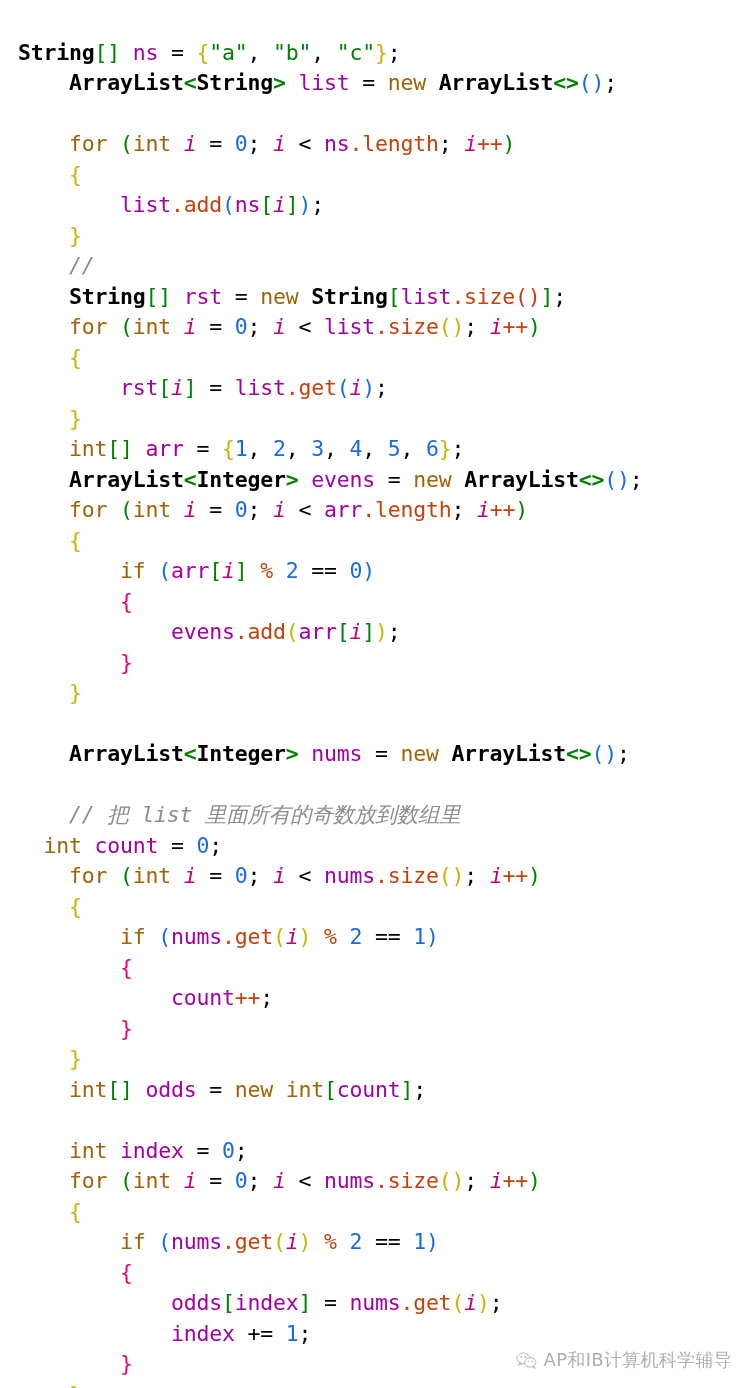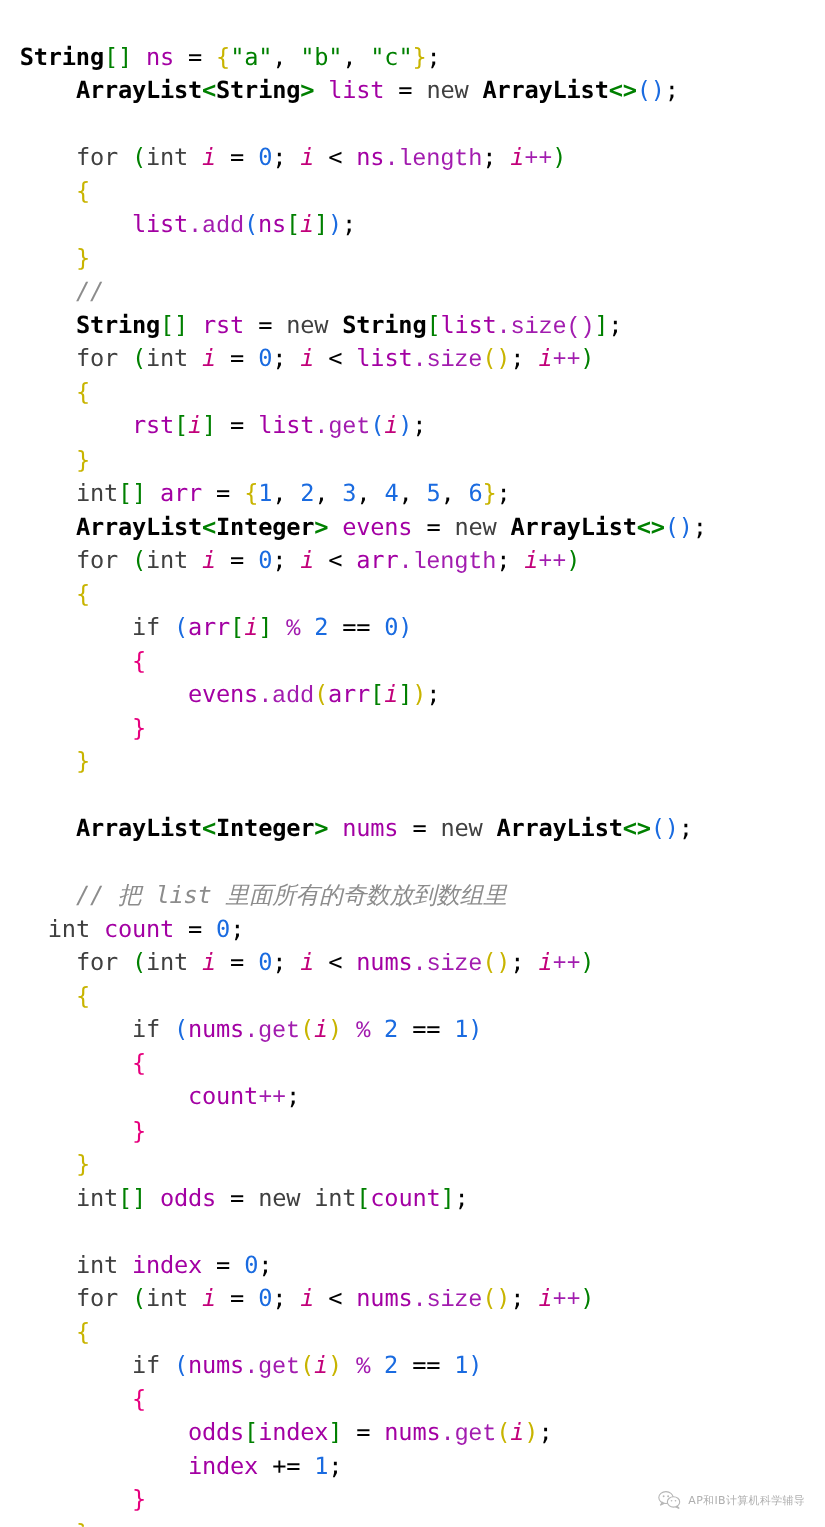--- a/index.html
+++ b/index.html
@@ -38,22 +38,22 @@
   }
 
   .ln {
     display: block;
     height: 30.5px;
     white-space: pre;
   }
   .ln.blank { height: 30.5px; }
 
   
-  .t-plain   { color: #a21caf; font-family: Liberation Mono, monospace; }
-  .t-kw      { color: #404040; }          
+  .t-plain   { color: #c2410c; }
+  .t-kw      { color: #a16207; }          
   .t-type    { color: #000000; font-weight: bold; }          
   .t-var     { color: #A300A3; }  
   .t-var2    { color: #C2007A; font-style: italic; }  
   .t-num     { color: #1A6BE0; }
   .t-str     { color: #008000; }
   .t-cmt     { color: #8C8C8C; font-style: italic; }
   .t-angle   { color: #008000; font-weight: bold; }
   .t-brk     { color: #008000; }          
   .t-op      { color: #000000; }                 
   .b1 { color: #C8B400; }                 
@@ -68,21 +68,21 @@
     right: 18px;
     bottom: 16px;
     display: flex;
     align-items: center;
     gap: 7px;
     opacity: 0.72;
     user-select: none;
   }
   #watermark .wm-text {
     font-family: "DejaVu Sans", "Liberation Sans", sans-serif;
-    font-size: 10px;
+    font-size: 18px;
     color: #8f8f8f;
     letter-spacing: 0.3px;
     white-space: nowrap;
   }
   #watermark .wm-logo {
     width: 21px;
     height: 17px;
     position: relative;
     flex: 0 0 auto;
   }

